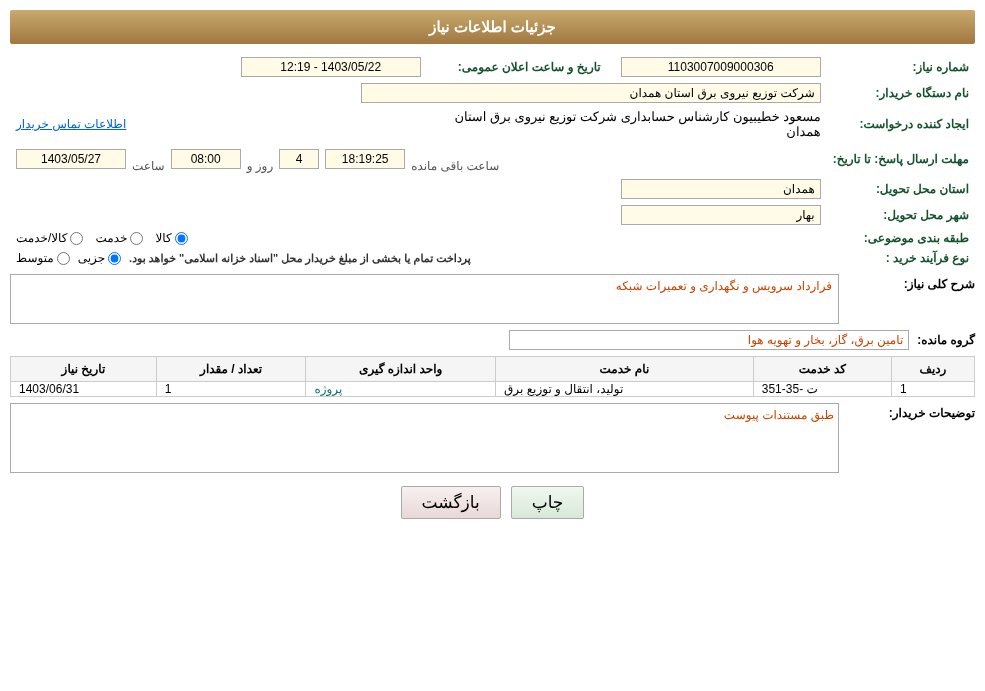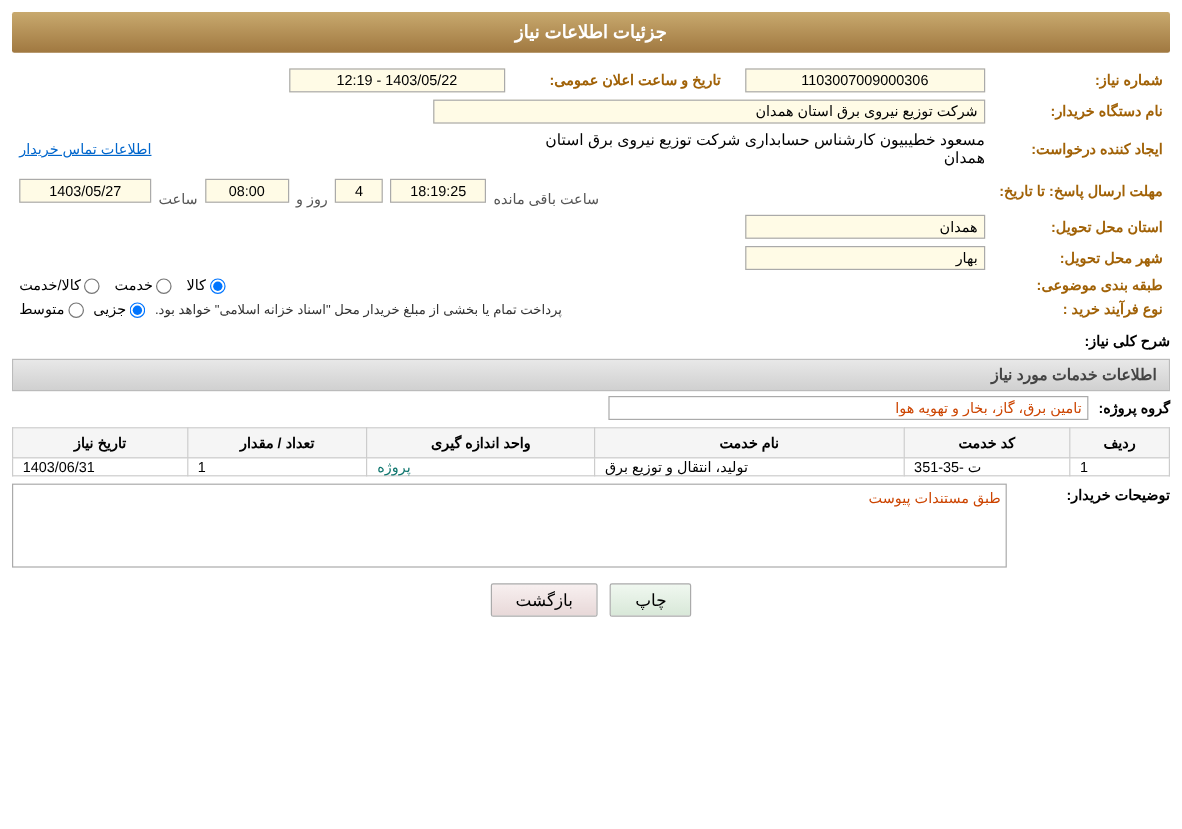--- a/index.html
+++ b/index.html
@@ -30,21 +30,21 @@
       width: 100%;
       border-collapse: collapse;
       margin-bottom: 6px;
     }
     .info-table td {
       padding: 3px 6px;
       vertical-align: middle;
       font-size: 12px;
     }
     .label-cell {
-      color: #a16207;
+      color: #14532d;
       white-space: nowrap;
       font-weight: bold;
       text-align: right;
       width: 120px;
     }
     .value-cell {
       text-align: right;
     }
     .input-box {
       border: 1px solid #aaa;
@@ -125,21 +125,21 @@
     .footer-buttons {
       display: flex;
       justify-content: center;
       gap: 10px;
       margin-top: 10px;
       direction: ltr;
     }
     .btn {
       padding: 5px 20px;
       font-family: Tahoma, Arial, sans-serif;
-      font-size: 14px;
+      font-size: 17px;
       cursor: pointer;
       border: 1px solid #aaa;
       background: linear-gradient(to bottom, #f5f5f5, #e0e0e0);
       border-radius: 2px;
     }
     .btn-print {
       background: linear-gradient(to bottom, #f0f8f0, #d8e8d8);
     }
     .btn-back {
       background: linear-gradient(to bottom, #f8f0f0, #e8d8d8);
@@ -271,35 +271,37 @@
       <td colspan="4">
         <div style="display:flex; align-items:center; gap:8px; flex-direction:row-reverse; flex-wrap:wrap;">
           <div class="radio-item">
             <span>متوسط</span>
             <input type="radio" name="purchase" style="">
           </div>
           <div class="radio-item">
             <span>جزیی</span>
             <input type="radio" name="purchase" checked="" style="">
           </div>
-          <span class="small-text" style="color:#333; font-size:11px;">پرداخت تمام یا بخشی از مبلغ خریدار محل "اسناد خزانه اسلامی" خواهد بود.</span>
+          <span class="small-text" style="color:#333; font-size:11px;font-weight:bold;">پرداخت تمام یا بخشی از مبلغ خریدار محل "اسناد خزانه اسلامی" خواهد بود.</span>
         </div>
       </td>
     </tr>
   </tbody>
     </table>
 
   <div style="display:flex; align-items:flex-start; gap:6px; margin: 4px 0 6px 0; direction:rtl;">
     <div class="right-label">شرح کلی نیاز:</div>
+    <div class="left-content watermark-container">
+      <div class="description-box">قرارداد سرویس و نگهداری و تعمیرات شبکه</div>
+    </div>
   </div>
 
-  <div class="section-title">اطلاعات خدمات مورد نیاز</div>
 
   <div style="display:flex; align-items:center; gap:8px; margin: 4px 0; direction:rtl;">
-    <span style="font-weight:bold; font-size:12px; white-space:nowrap;">گروه پروژه:</span>
+    <span style="font-weight:bold; font-size:12px; white-space:nowrap;">گروه مانده:</span>
     <input class="input-box" type="text" style="width: 400px; text-align: right; color: rgb(204, 68, 0);" readonly="" value="تامین برق، گاز، بخار و تهویه هوا">
   </div>
 
   <table class="service-table">
     <thead>
       <tr>
         <th>ردیف</th>
         <th>کد خدمت</th>
         <th>نام خدمت</th>
         <th>واحد اندازه گیری</th>

